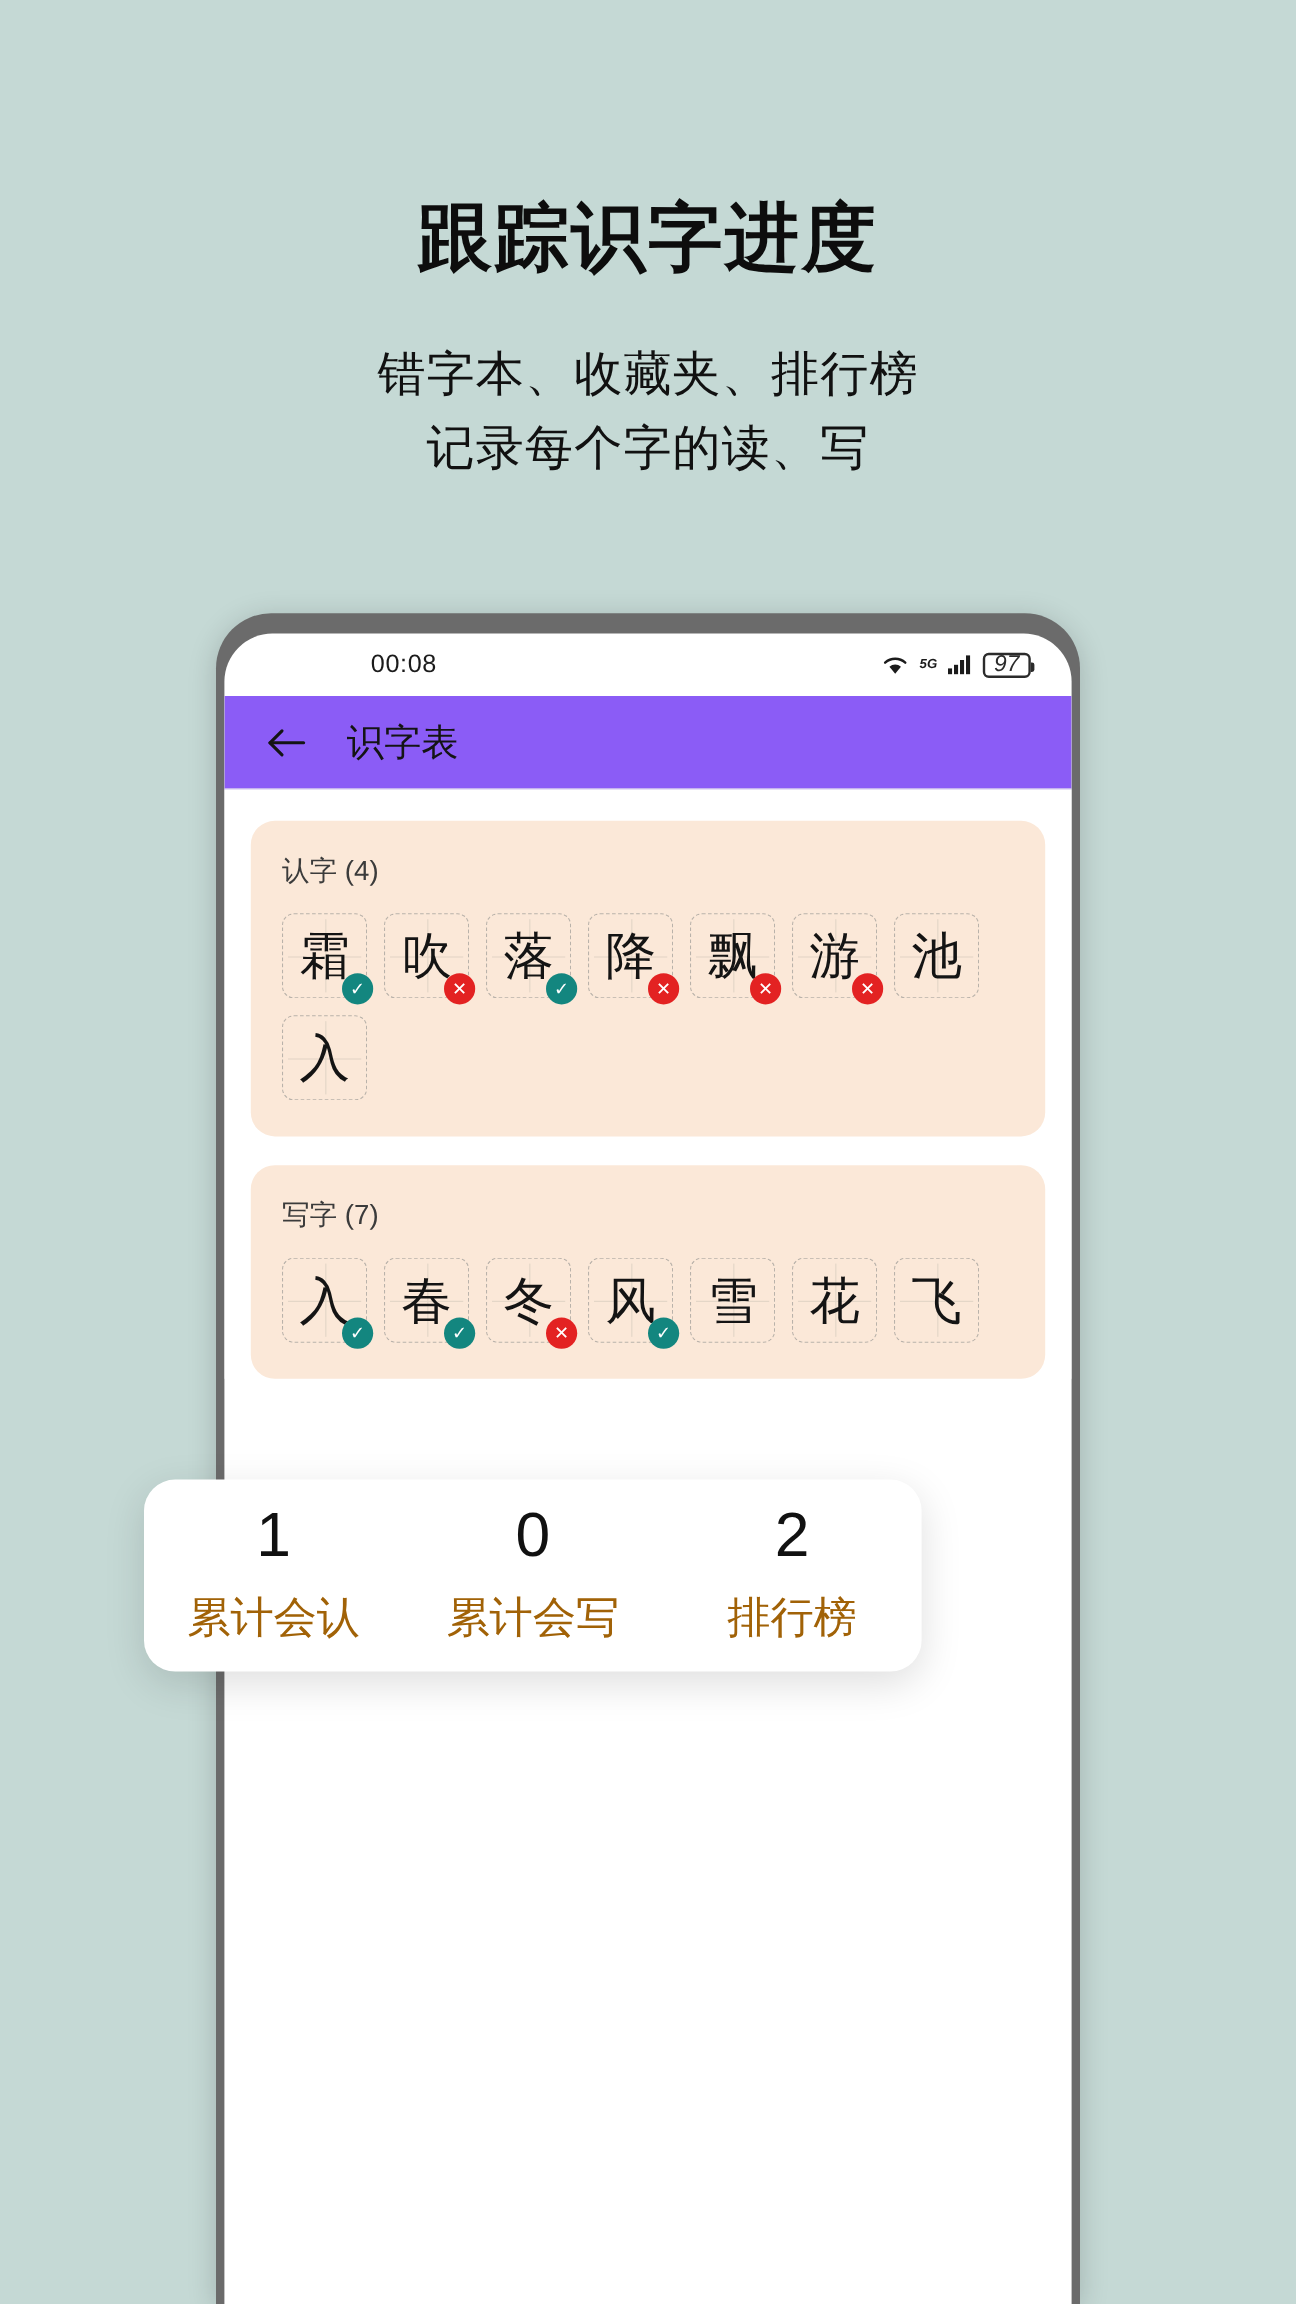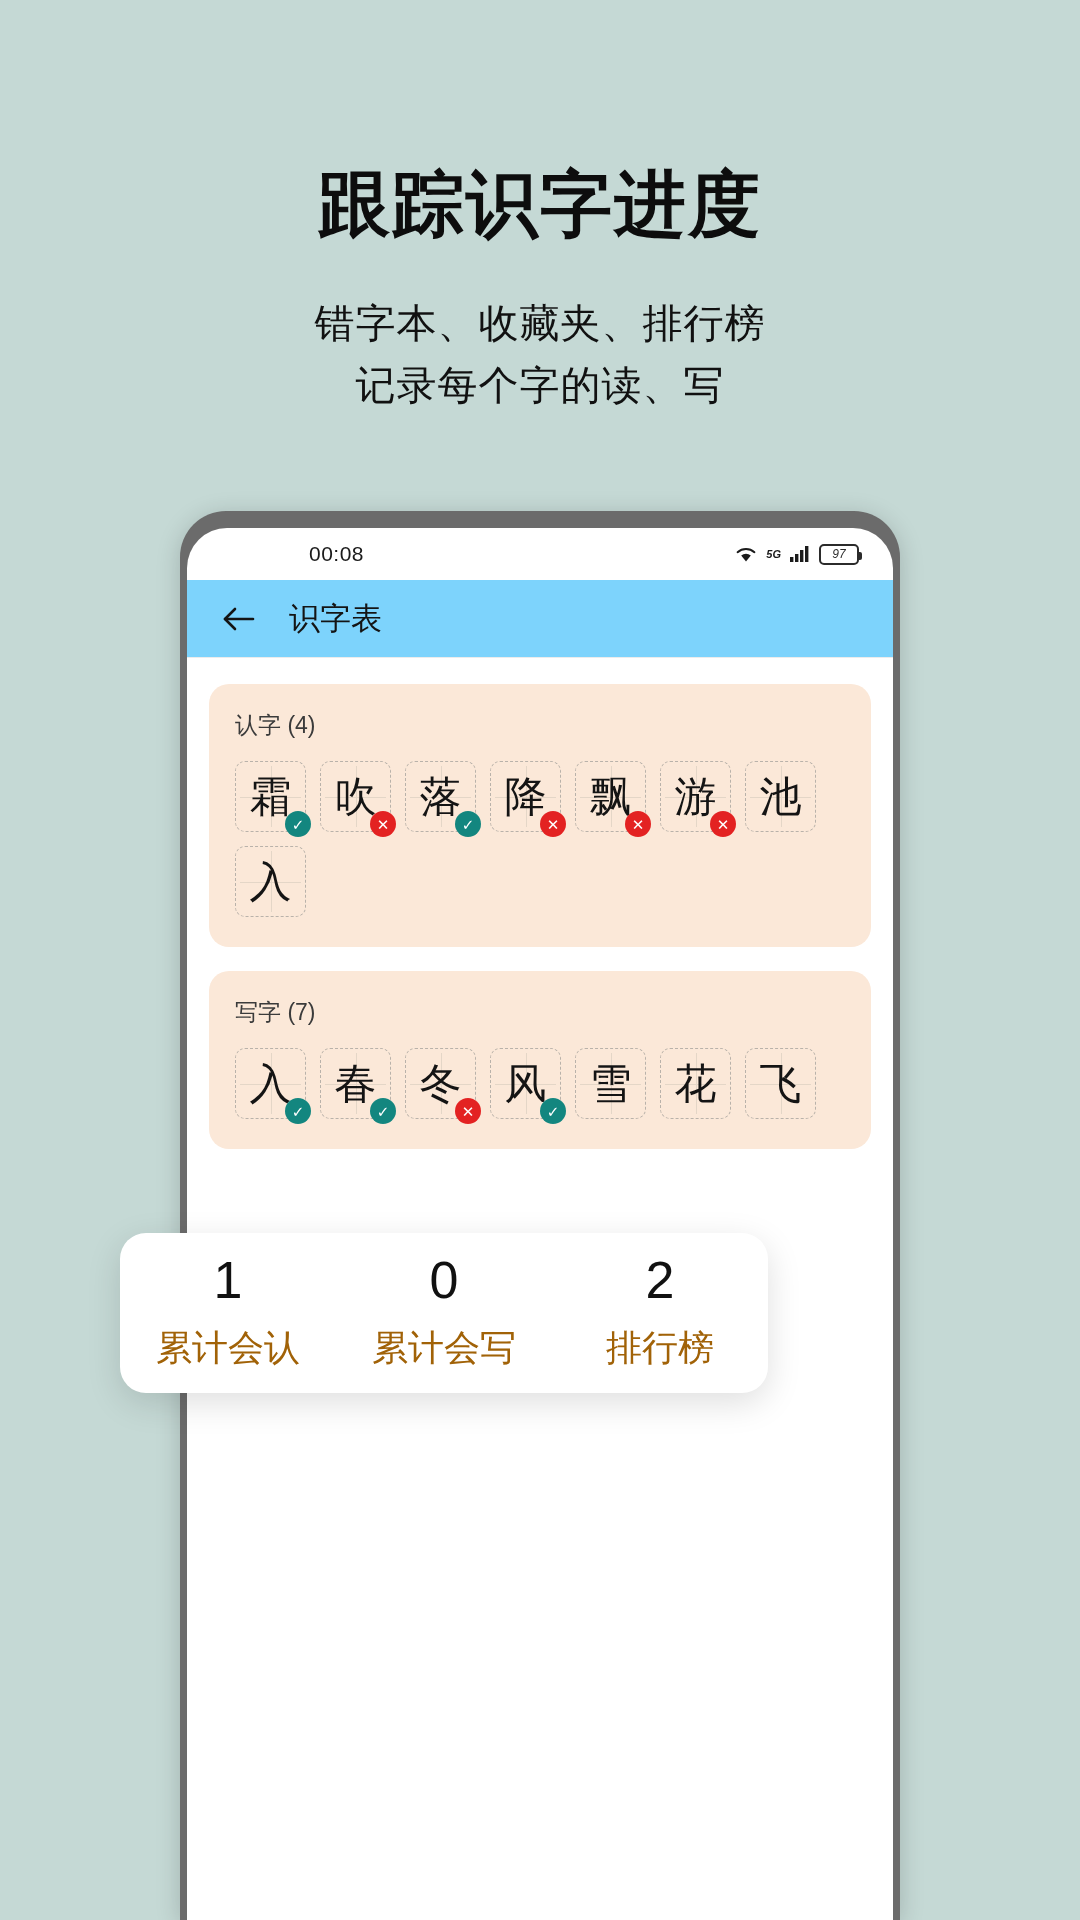--- a/index.html
+++ b/index.html
@@ -8,21 +8,21 @@
     background:#c5d9d5;
     font-family:"Liberation Sans","DejaVu Sans",sans-serif;
     position:relative;
     overflow:hidden;
   }
 
   
   .promo { position:absolute; top:0; left:0; right:0; text-align:center; }
   .promo-title {
     margin-top:165px;
-    font-size:72px;
+    font-size:62px;
     font-weight:bold;
     color:#0d0d0d;
     letter-spacing:2px;
     line-height:1.1;
   }
   .promo-sub {
     margin-top:48px;
     font-size:40px;
     color:#111;
     line-height:1.55;
@@ -62,38 +62,38 @@
   .sb-time { margin-left:88px; font-weight:400; letter-spacing:.5px; }
   .sb-right { margin-left:auto; display:flex; align-items:center; gap:9px;font-style:italic; }
   .ic-wifi { width:22px; height:17px; position:relative; }
   .ic-wifi svg, .ic-signal svg { display:block; }
   .ic-5g { font-size:11px; font-weight:bold; line-height:1; }
   .sig-wrap { display:flex; align-items:flex-end; gap:2px; }
   .bat {
     border:2px solid #2b2b2b;
     border-radius:5px;
     width:40px; height:21px;
-    font-size:12px;
+    font-size:19px;
     display:flex; align-items:center; justify-content:center;
     position:relative;
     color:#2b2b2b;
   }
   .bat::after{
     content:""; position:absolute; right:-5px; top:6px;
     width:3px; height:8px; background:#2b2b2b; border-radius:0 2px 2px 0;
   }
 
   
   .appbar {
     height:78px;
     display:flex;
     align-items:center;
     padding:0 30px;
     border-bottom:1px solid #ececec;
-    background:#7dd3fc;
+    background:#8b5cf6;
   }
   .back-arrow {
     width:44px; height:44px;
     display:flex; align-items:center; justify-content:center;
     cursor:pointer;
   }
   .appbar-title {
     margin-left:28px;
     font-size:31px;
     color:#141414;

